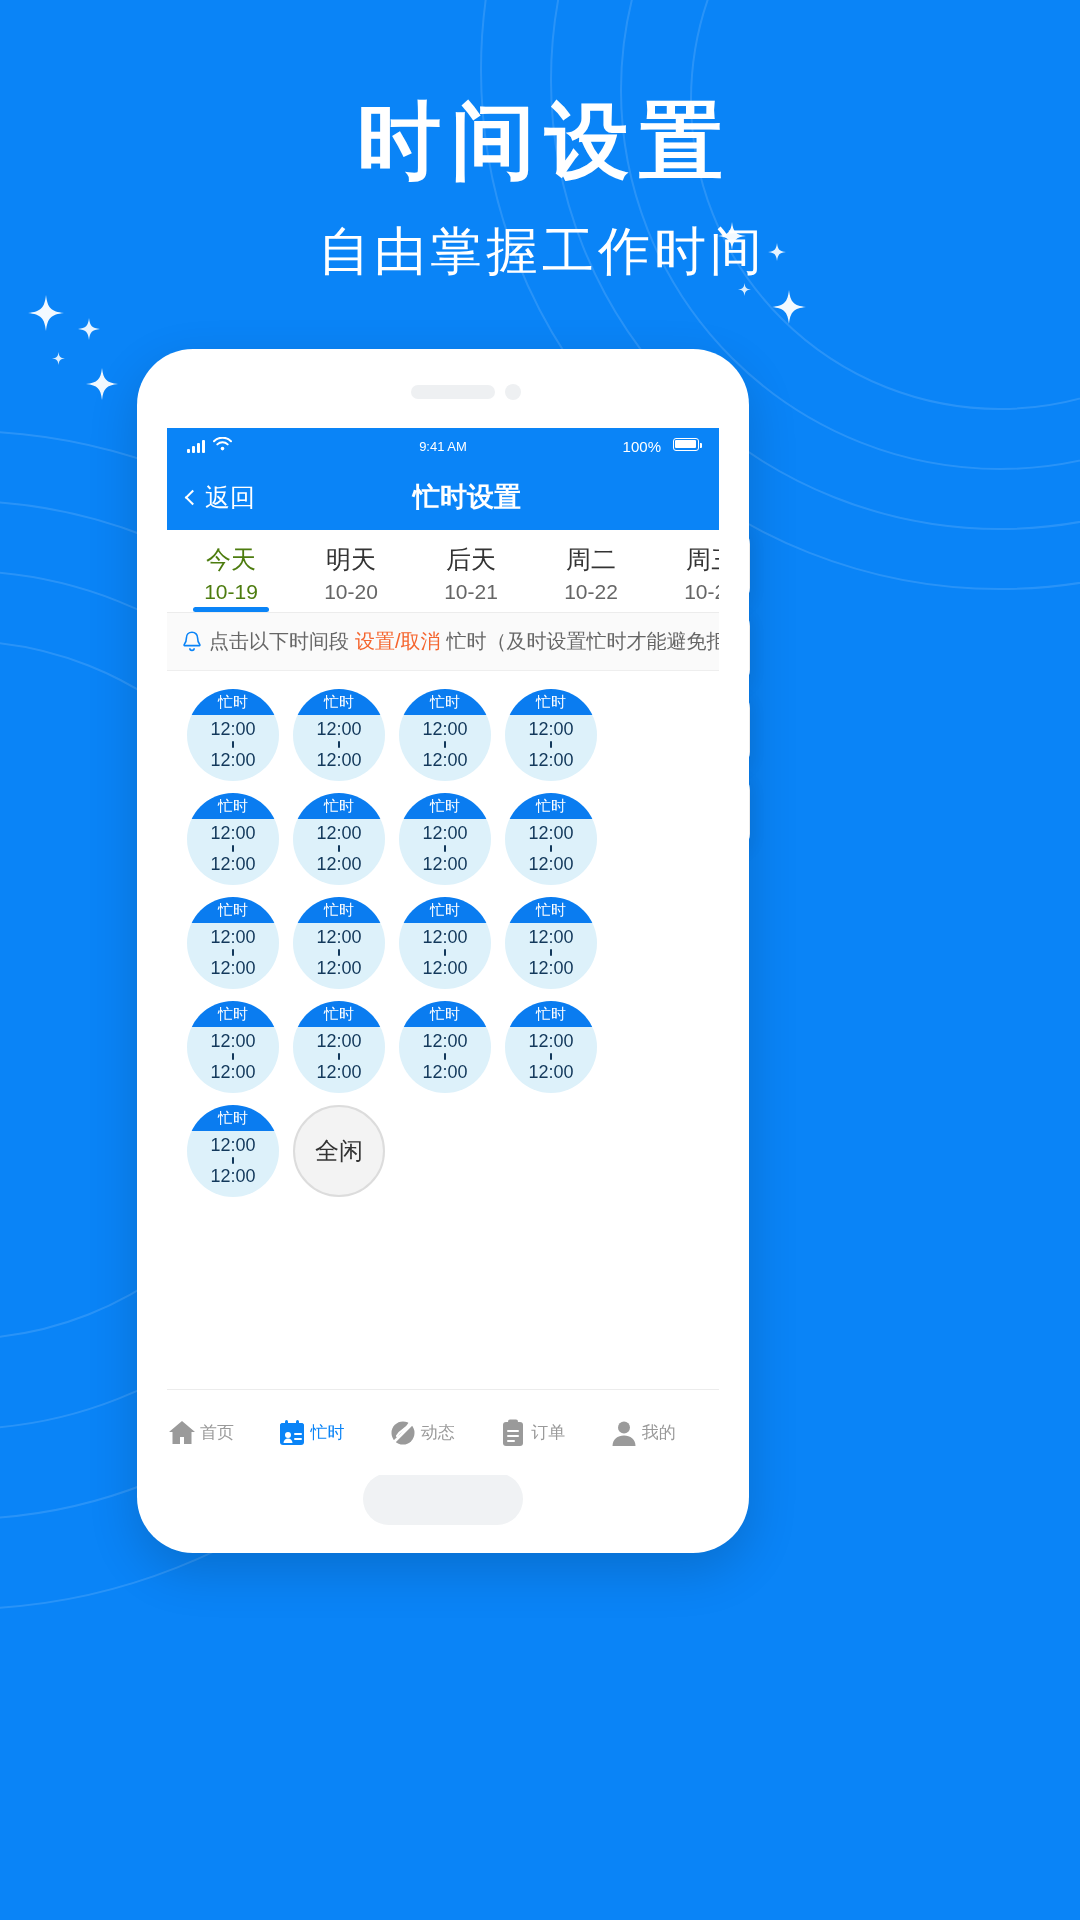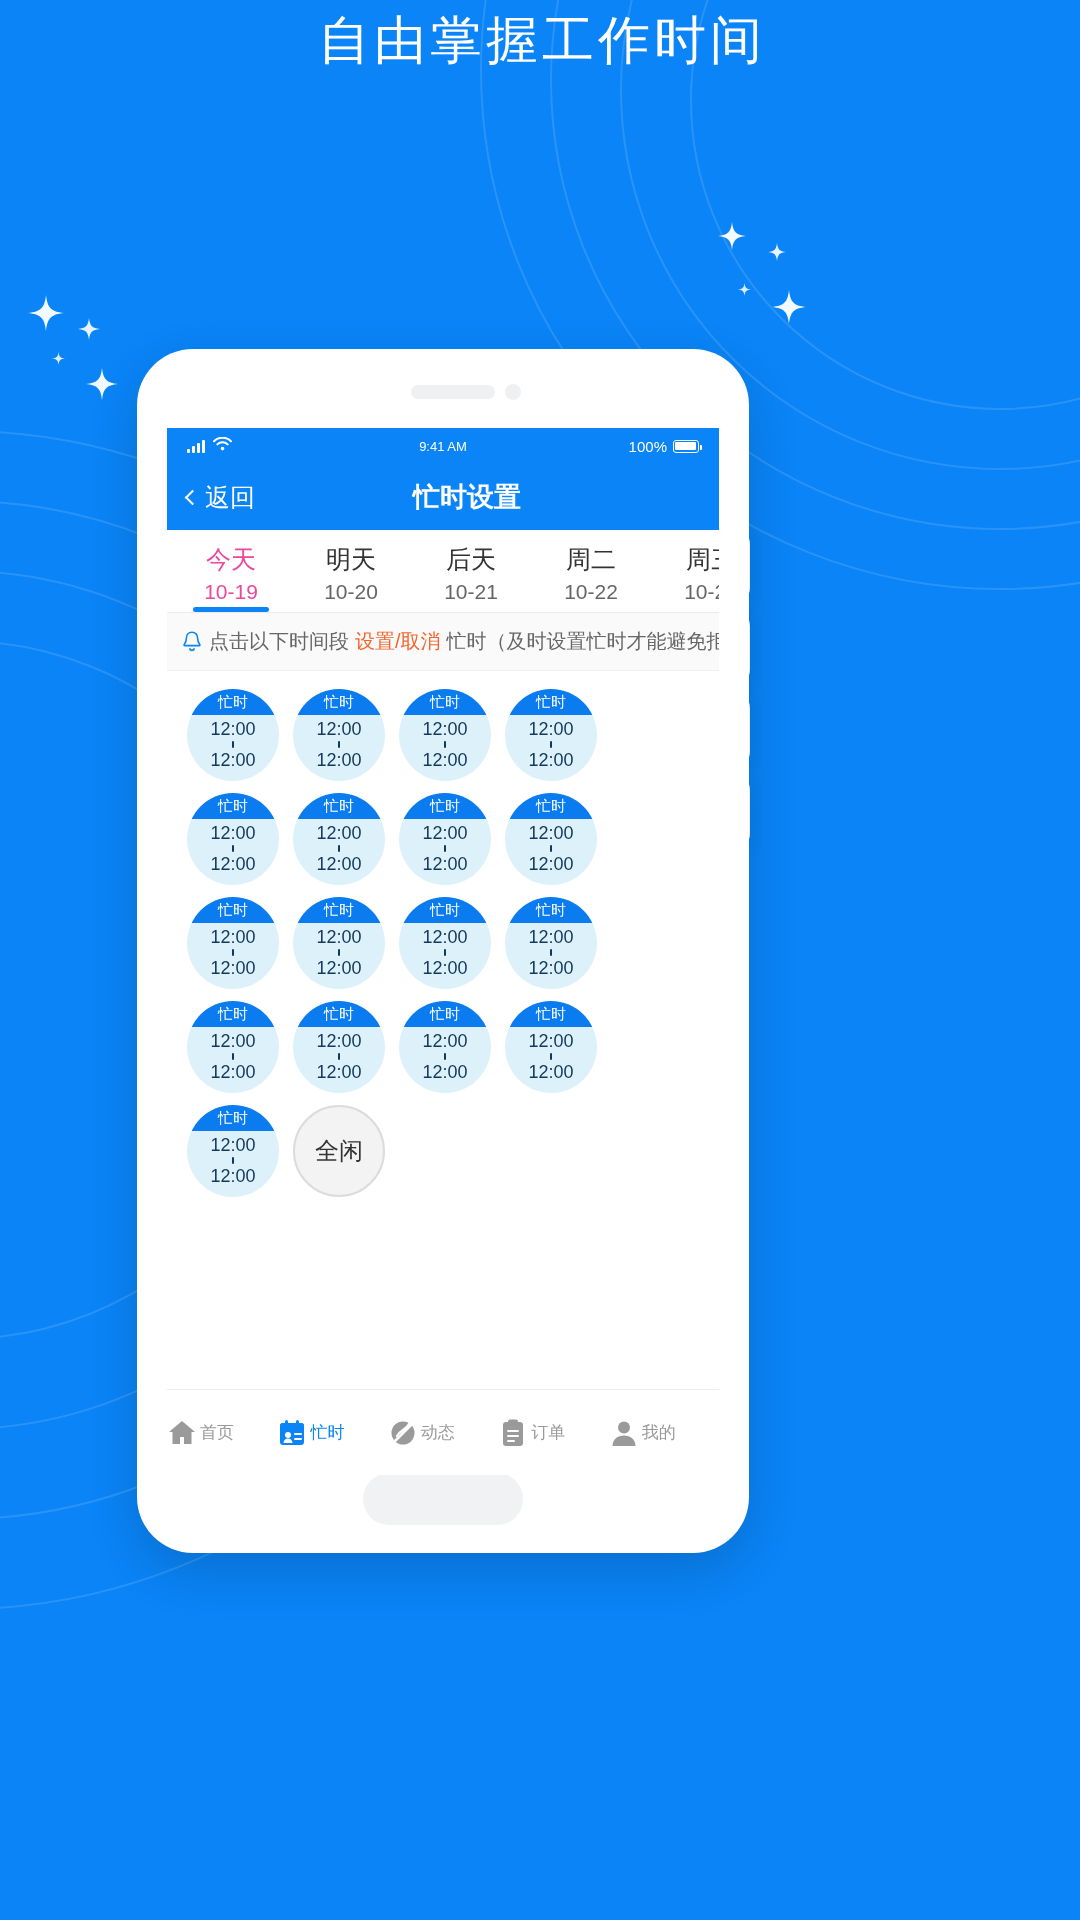--- a/index.html
+++ b/index.html
@@ -34,21 +34,21 @@
   #hero-title {
     margin-top:95px;
     font-size:84px;
     line-height:1.1;
     font-weight:bold;
     color:#ffffff;
     letter-spacing:10px;
     text-indent:10px;
   }
   #hero-sub {
-    margin-top:9px;
+    margin-top:33px;
     font-size:52px;
     line-height:1.2;
     color:#ffffff;
     letter-spacing:4px;
     text-indent:4px;
   }
 
   
   .side-card {
     position:absolute; right:330px;
@@ -89,21 +89,21 @@
   }
 
   
   #statusbar {
     height:36px; background:#0A84F7; color:#ffffff;
     display:flex; align-items:center; padding:0 20px;
     font-size:17px;
   }
   #sb-left { display:flex; align-items:center; gap:8px; width:33%; }
   #sb-center { width:34%; text-align:center; font-size:13px; }
-  #sb-right { width:33%; display:flex; align-items:center; justify-content:flex-end; gap:6px; font-size:15px; }
+  #sb-right { width:33%; display:flex; align-items:flex-start; justify-content:flex-end; gap:12px; font-size:15px; }
   .bars { display:flex; align-items:flex-end; gap:2px; height:13px; }
   .bars i { width:3px; background:#fff; border-radius:1px; display:block; }
   .bars i:nth-child(1){height:4px}
   .bars i:nth-child(2){height:7px}
   .bars i:nth-child(3){height:10px}
   .bars i:nth-child(4){height:13px}
   .battery {
     width:26px; height:13px; border:1.5px solid #fff; border-radius:3px;
     position:relative; padding:1.5px;
   }
@@ -136,21 +136,21 @@
   #tabs {
     display:flex; background:#ffffff; border-bottom:1px solid #ececec;
     padding:0 4px;
   }
   .tab {
     flex:0 0 120px; text-align:center; padding:14px 0 8px;
     position:relative;
   }
   .tab .tab-day { font-size:25px; color:#333333; line-height:1.25; }
   .tab .tab-date { font-size:21px; color:#666666; margin-top:4px; line-height:1.2; }
-  .tab.active .tab-day, .tab.active .tab-date { color:#ec4899;text-align:center; }
+  .tab.active .tab-day, .tab.active .tab-date { color:#4d7c0f;text-align:center; }
   .tab .underline {
     position:absolute; bottom:0; left:50%; transform:translateX(-50%);
     width:76px; height:5px; border-radius:3px; background:#0A84F7;
     display:none;
   }
   .tab.active .underline { display:block; }
 
   
   #notice {
     height:58px; background:#fafafa; border-bottom:1px solid #eeeeee;
@@ -261,20 +261,21 @@
       </svg>
   </div>
   <div class="spark" style="left:772px;top:290px;">
     <svg width="34" height="34" viewBox="0 0 36 36">
         <path d="M18 0 C19.5 13 23 16.5 36 18 C23 19.5 19.5 23 18 36 C16.5 23 13 19.5 0 18 C13 16.5 16.5 13 18 0 Z" fill="#ffffff" opacity="0.95"></path>
       </svg>
   </div>
 </div>
 
 <div id="hero">
+  <div id="hero-title">时间设置</div>
   <div id="hero-sub">自由掌握工作时间</div>
 </div>
 
 <div class="side-card" style="top:530px;width:110px;height:72px;"></div>
 <div class="side-card" style="top:612px;width:110px;height:72px;"></div>
 <div class="side-card" style="top:694px;width:110px;height:72px;"></div>
 <div class="side-card" style="top:776px;width:110px;height:72px;"></div>
 
 <div id="phone">
   <div id="phone-speaker"></div>

